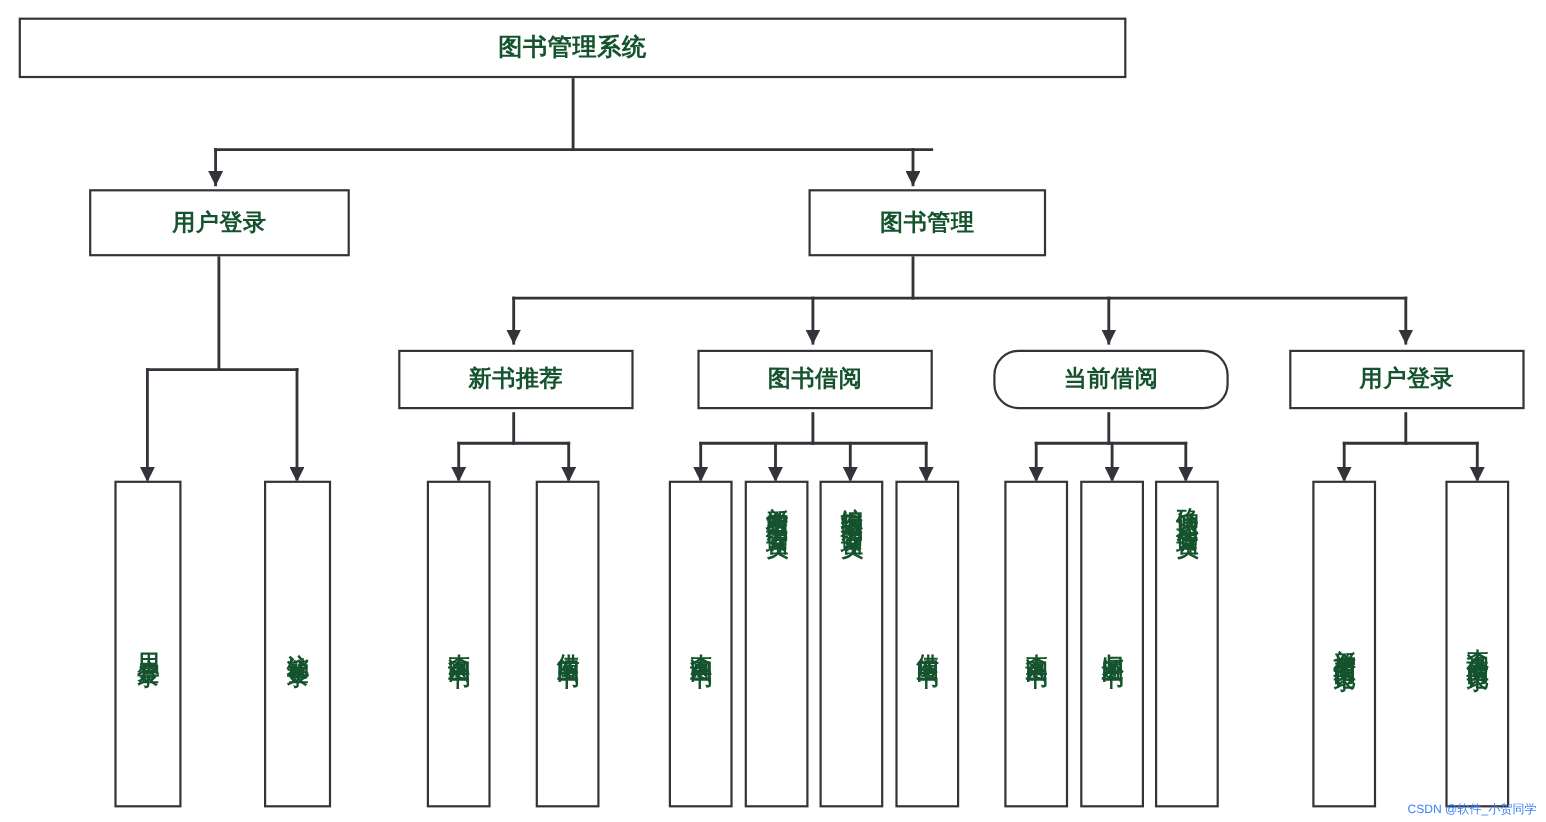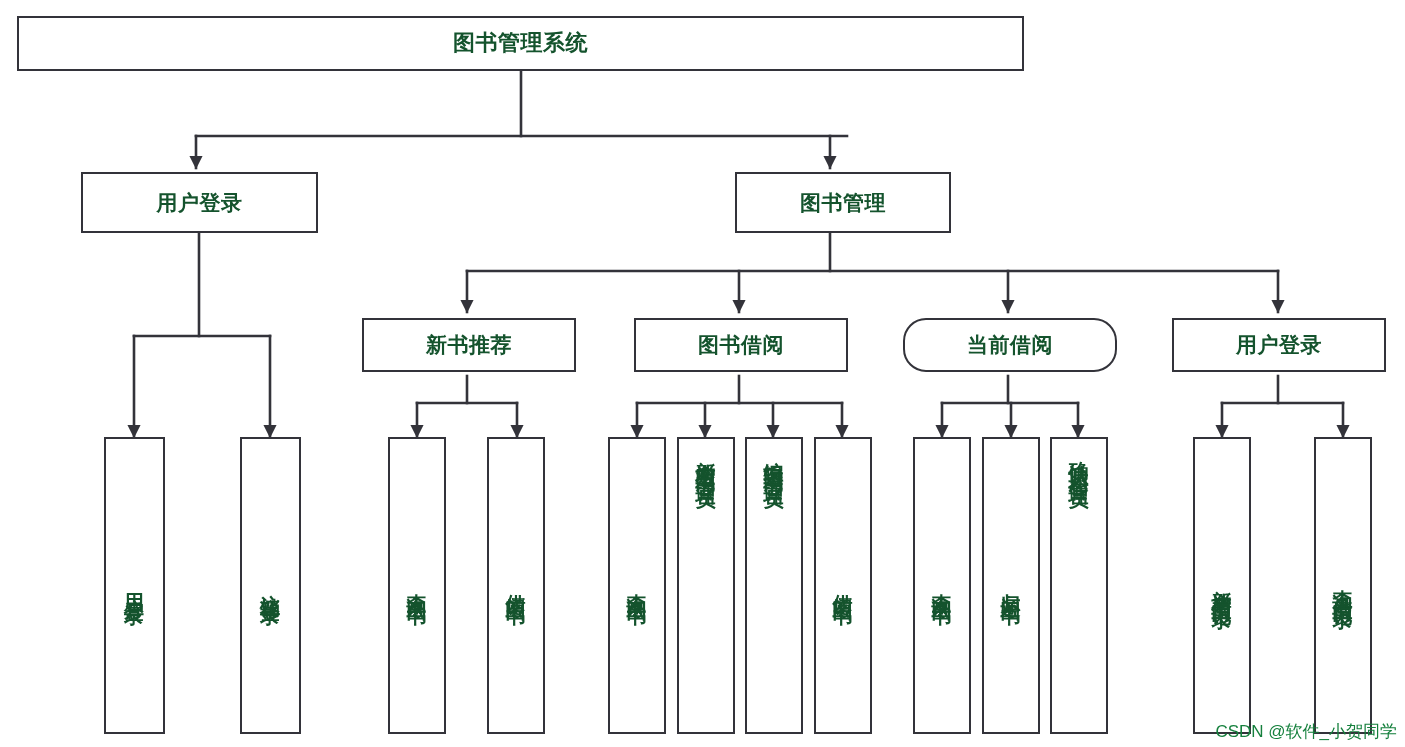--- a/index.html
+++ b/index.html
@@ -64,22 +64,22 @@
     margin: 0 auto;
   }
   .node.v.center {
     align-items: center;
     padding-top: 0;
   }
   #watermark {
     position: absolute;
     right: 8px;
     bottom: 4px;
-    font-size: 17px;
-    color: #15803d;
+    font-size: 11px;
+    color: #3b82f6;
     white-space: nowrap;
     z-index: 5;
     font-family: "Liberation Sans", "DejaVu Sans", sans-serif;
   }
 </style>
 </head>
 <body>
 
 <div id="canvas">
 

